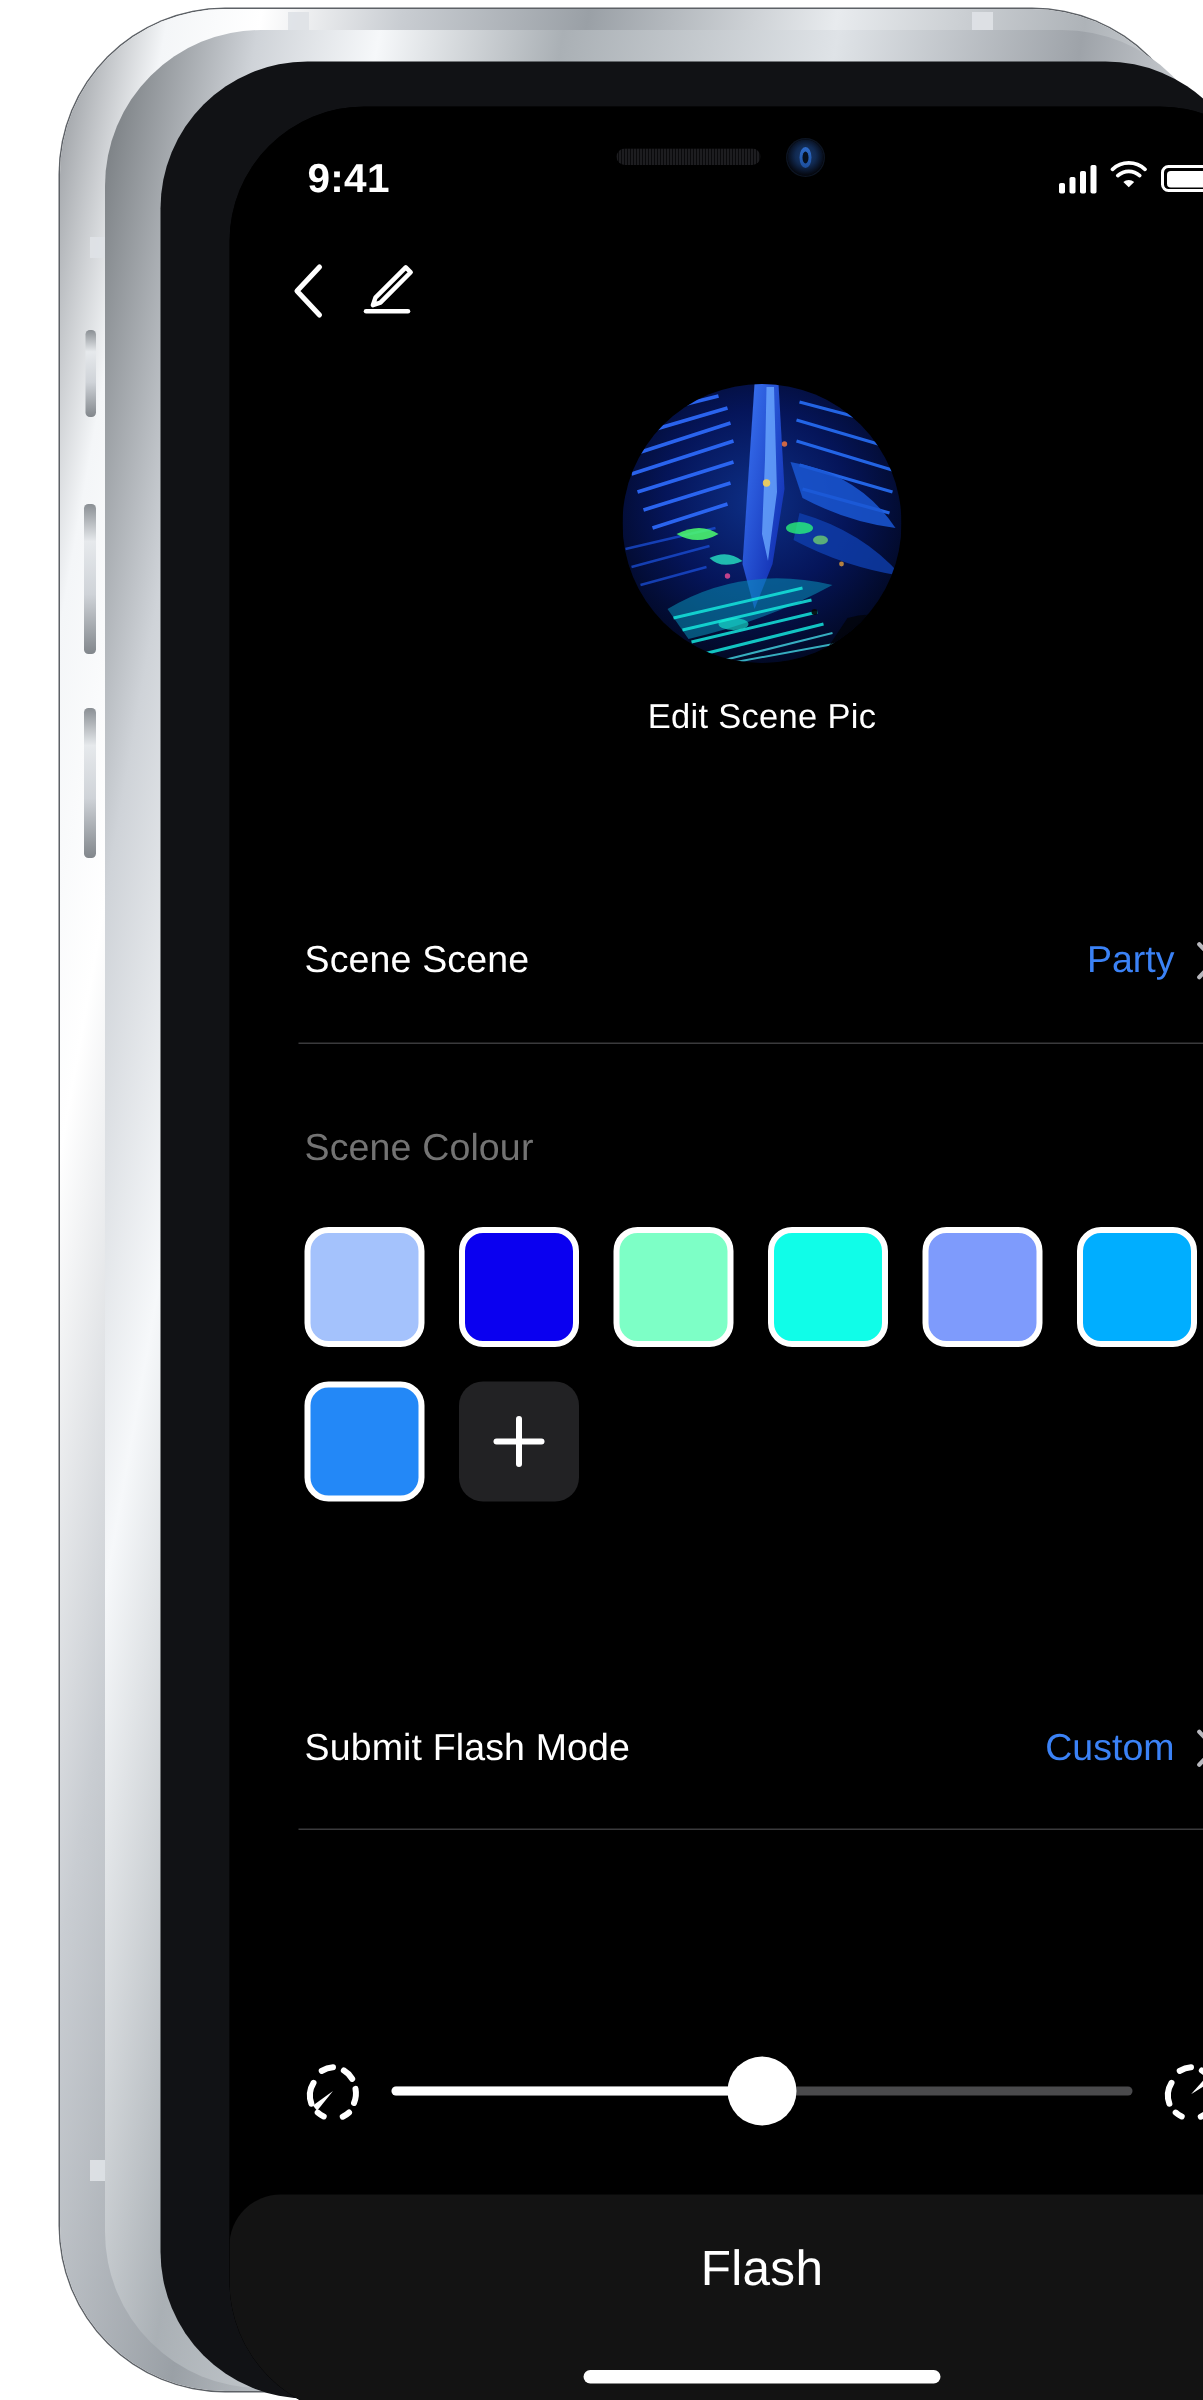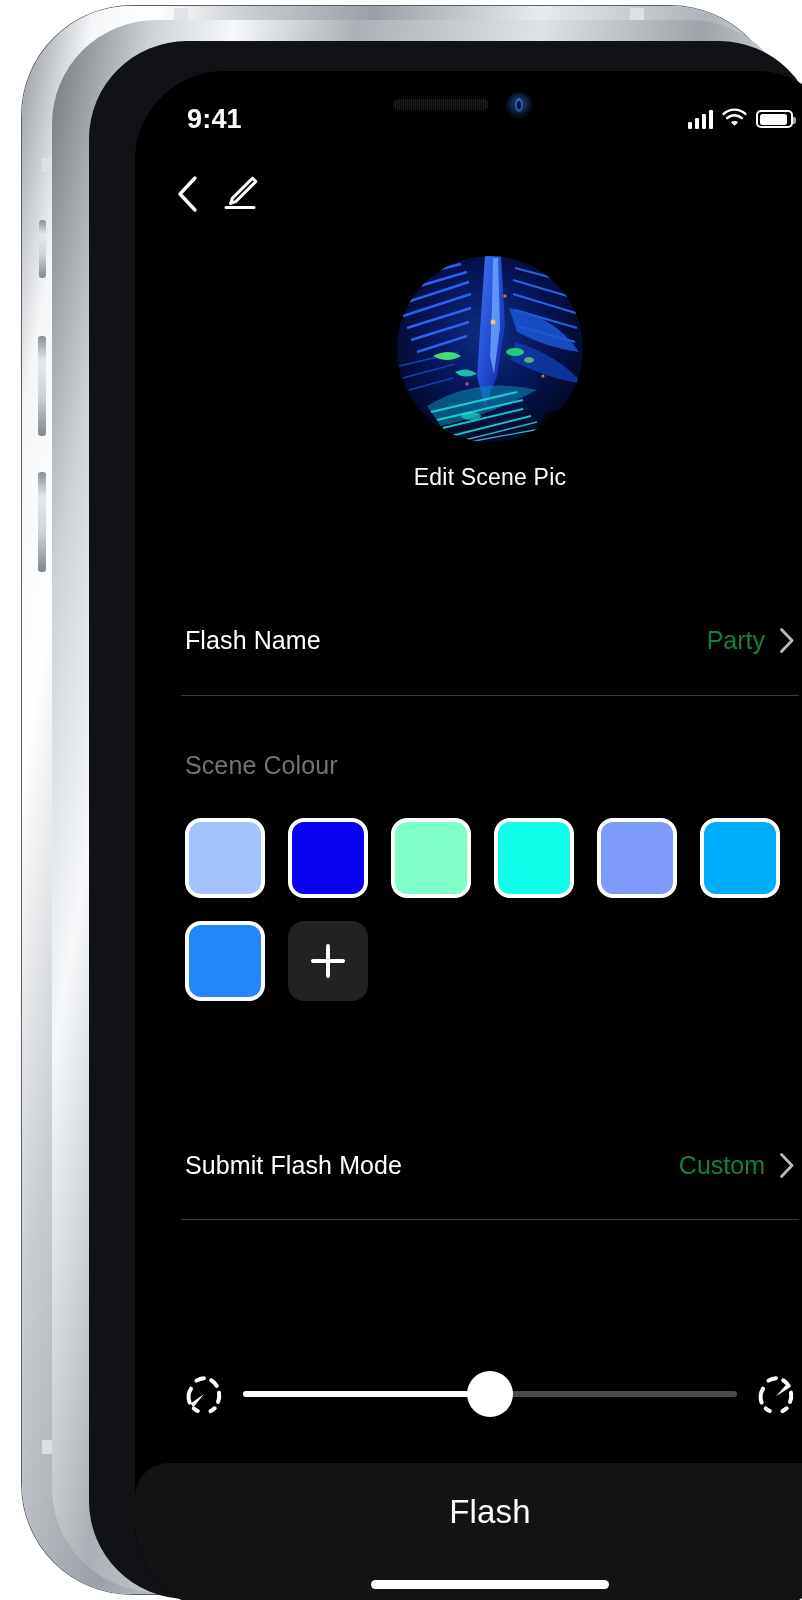--- a/index.html
+++ b/index.html
@@ -12,21 +12,21 @@
 
   
   #device-stage {
     position: relative;
     width: 802px; height: 1600px;
     background: #ffffff;
   }
 
   .phone-outer {
     position: absolute;
-    left: 22px; top: 6px;
+    left: 40px; top: 6px;
     width: 758px; height: 1588px;
     border-radius: 110px;
     background: linear-gradient(100deg,#8d9196 0%,#f4f6f8 7%,#ffffff 13%,#c9cdd2 22%,#9aa0a6 34%,#e8ebee 50%,#aeb3b8 66%,#f2f4f6 80%,#c3c7cc 90%,#7e8288 100%);
     box-shadow: 0 0 0 1px #5d6166;
   }
   .phone-mid {
     position: absolute;
     left: 30px; top: 14px;
     width: 742px; height: 1572px;
     border-radius: 104px;
@@ -192,21 +192,21 @@
   
   .row {
     position: absolute; left: 0; width: 100%;
     padding: 0 50px;
     display: flex; align-items: center; justify-content: space-between;
     height: 58px;
     cursor: pointer;
   }
   .row-label { font-size: 25px; color: #ffffff; letter-spacing: .1px; }
   .row-right { display: flex; align-items: center; gap: 14px; }
-  .row-value { font-size: 25px; color: #15803d; }
+  .row-value { font-size: 25px; color: #3b82f6; }
   .divider {
     position: absolute; left: 46px; width: 618px; height: 1px;
     background: #3a3a3c;
   }
 
   .section-title {
     position: absolute; left: 50px;
     font-size: 25px; color: #737373; letter-spacing: .1px;
   }
 
@@ -427,21 +427,21 @@
                   <path d="M0 0 H186 V186 H0Z" fill="none"></path>
                   <path d="M150 156 Q170 150 186 160 L186 186 L130 186 Z" fill="#020409" opacity=".8"></path>
                   <path d="M0 0 L36 0 L10 28 L0 34 Z" fill="#02040a" opacity=".8"></path>
                 </svg>
               </div>
 
               <div class="scene-caption">Edit Scene Pic</div>
             </div>
 
             <div class="row" style="top:540px;">
-              <span class="row-label">Flash Name</span>
+              <span class="row-label">Scene Scene</span>
               <span class="row-right">
                 <span class="row-value">Party</span>
                 <svg width="16" height="27" viewBox="0 0 16 27" fill="none">
                   <path d="M2.5 2.5 13 13.5 2.5 24.5" stroke="#b8b8be" stroke-width="2.8" stroke-linecap="round" stroke-linejoin="round"></path>
                 </svg>
               </span>
             </div>
             <div class="divider" style="top:624px;"></div>
 
             <div class="section-title" style="top:680px;">Scene Colour</div>

